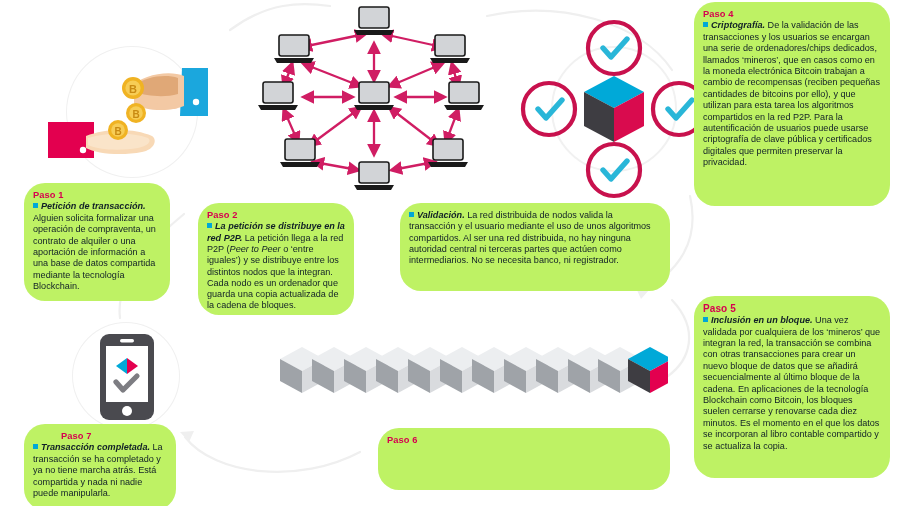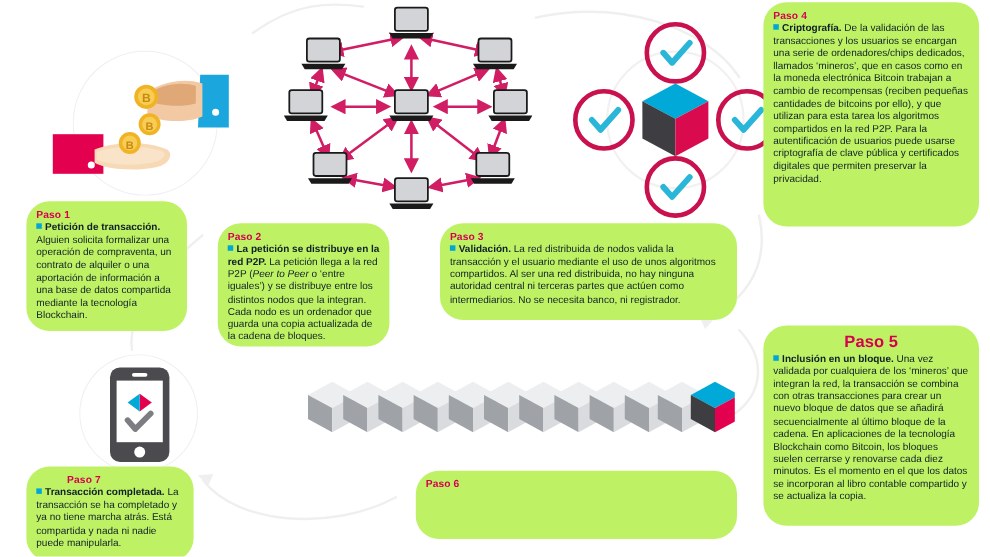--- a/index.html
+++ b/index.html
@@ -15,21 +15,21 @@
   
   .stepbox{
     position:absolute;background:#bef264;border-radius:21px;
     color:#15212b;box-sizing:border-box;overflow:hidden;
   }
   .stepbox .paso{
     color:#d6004f;font-weight:bold;letter-spacing:.1px;
     margin:0 0 1px 0;line-height:1.12;
   }
   .stepbox .body{margin:0;color:#102027;}
-  .stepbox .body b{font-weight:bold;}
+  .stepbox .body b{font-weight:bold;font-style:italic;}
   .stepbox .body i{font-style:italic;}
   .bullet{
     display:inline-block;width:5px;height:5px;background:#00a7d6;
     margin-right:3px;vertical-align:1px;
   }
 
   
   .circlebg{
     position:absolute;border-radius:50%;background:#ffffff;
     box-shadow:0 0 0 1px #f0f0f0 inset;
@@ -243,35 +243,34 @@
   </div>
 
   <div class="stepbox" style="left:198px;top:203px;width:156px;height:112px;padding:7px 9px 5px 9px;font-size:9.1px;line-height:11.3px;">
     <div class="paso" style="font-size:9.3px;">Paso 2</div>
     <p class="body">
       <span class="bullet"></span><b>La petición se distribuye en la red P2P.</b><span> La petición llega a la red P2P (</span><i>Peer to Peer</i><span> o ‘entre iguales’) y se distribuye entre los distintos nodos que la integran. Cada nodo es un ordenador que guarda una copia actualizada de la cadena de bloques.</span>
     </p>
   </div>
 
   <div class="stepbox" style="left:400px;top:203px;width:270px;height:88px;padding:7px 9px 5px 9px;font-size:9.1px;line-height:11.3px;">
-    <div class="paso" style="font-size:9.3px;">Paso 3</div>
     <p class="body">
       <span class="bullet"></span><b>Validación.</b><span> La red distribuida de nodos valida la transacción y el usuario mediante el uso de unos algoritmos compartidos. Al ser una red distribuida, no hay ninguna autoridad central ni terceras partes que actúen como intermediarios. No se necesita banco, ni registrador.</span>
     </p>
   </div>
 
   <div class="stepbox" style="left:694px;top:2px;width:196px;height:204px;padding:7px 9px 5px 9px;font-size:9.1px;line-height:11.4px;">
     <div class="paso" style="font-size:9.3px;">Paso 4</div>
     <p class="body">
       <span class="bullet"></span><b>Criptografía.</b><span> De la validación de las transacciones y los usuarios se encargan una serie de ordenadores/chips dedicados, llamados ‘mineros’, que en casos como en la moneda electrónica Bitcoin trabajan a cambio de recompensas (reciben pequeñas cantidades de bitcoins por ello), y que utilizan para esta tarea los algoritmos compartidos en la red P2P. Para la autentificación de usuarios puede usarse criptografía de clave pública y certificados digitales que permiten preservar la privacidad.</span>
     </p>
   </div>
 
   <div class="stepbox" style="left:694px;top:296px;width:196px;height:182px;padding:7px 9px 5px 9px;font-size:9.1px;line-height:11.4px;">
-    <div class="paso" style="font-size:15px;text-align:center;">Paso 5</div>
+    <div class="paso" style="font-size:10px;">Paso 5</div>
     <p class="body">
       <span class="bullet"></span><b>Inclusión en un bloque.</b><span> Una vez validada por cualquiera de los ‘mineros’ que integran la red, la transacción se combina con otras transacciones para crear un nuevo bloque de datos que se añadirá secuencialmente al último bloque de la cadena. En aplicaciones de la tecnología Blockchain como Bitcoin, los bloques suelen cerrarse y renovarse cada diez minutos. Es el momento en el que los datos se incorporan al libro contable compartido y se actualiza la copia.</span>
     </p>
   </div>
 
   <div class="stepbox" style="left:378px;top:428px;width:292px;height:62px;padding:7px 9px 5px 9px;font-size:9.1px;line-height:11.3px;">
     <div class="paso" style="font-size:9.3px;">Paso 6</div>
   </div>
 
   <div class="stepbox" style="left:24px;top:424px;width:152px;height:86px;padding:7px 9px 5px 9px;font-size:9.1px;line-height:11.4px;">

